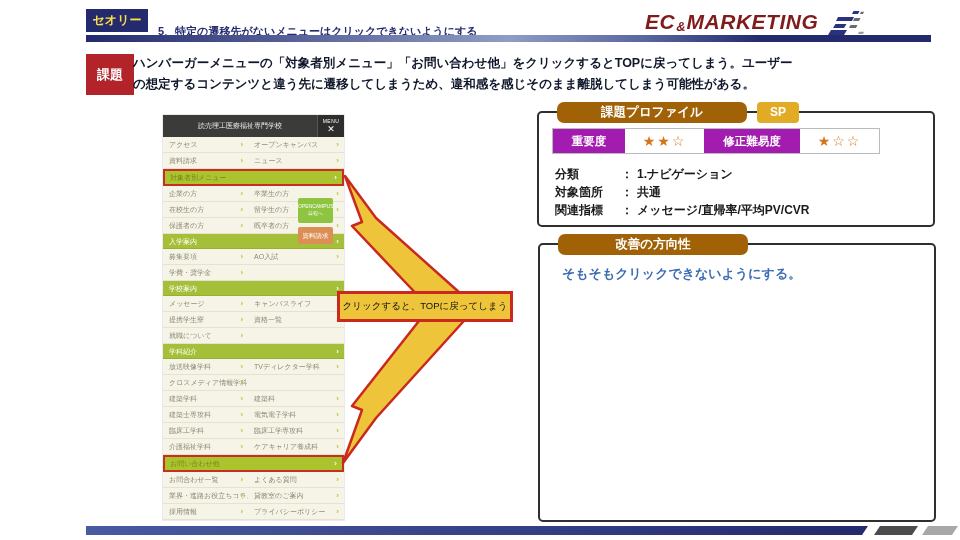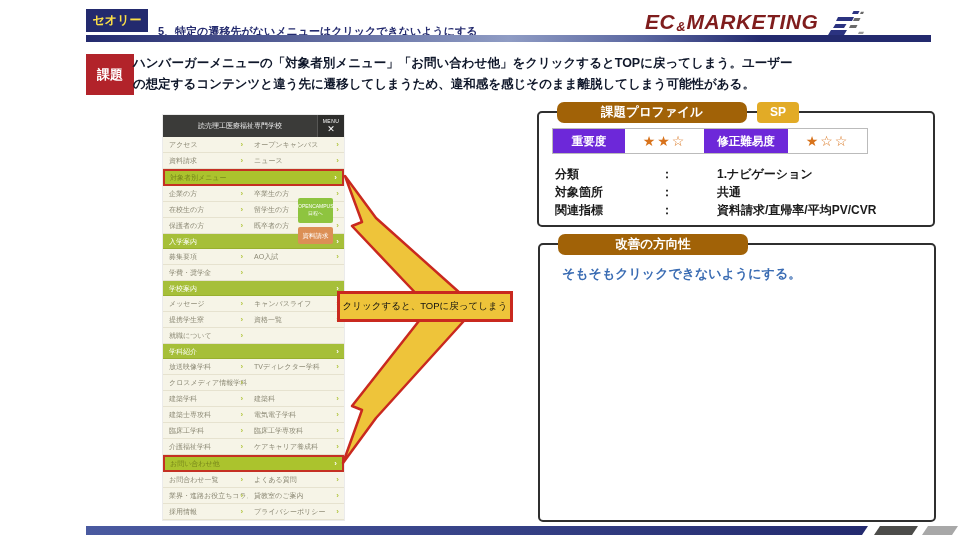--- a/index.html
+++ b/index.html
@@ -63,27 +63,27 @@
 
   
   .panel{position:absolute;border:2px solid #2f2f2f;border-radius:5px;background:#fff;}
   #profile-panel{left:537px;top:111px;width:394px;height:112px;}
   #improve-panel{left:538px;top:243px;width:394px;height:275px;font-family:Liberation Serif, serif;}
   .tab{position:absolute;top:-11px;left:18px;width:190px;height:21px;background:#a16207;color:#fff;
     font-size:12.5px;font-weight:bold;text-align:center;line-height:21px;border-radius:7px;}
   .sp-badge{position:absolute;top:-11px;left:212px;width:42px;height:21px;background:#e2ab26;
     color:#fff;font-weight:bold;font-size:12px;text-align:center;line-height:21px;border-radius:4px;margin-left:6px;}
   .stars-bar{position:absolute;left:13px;top:15px;display:flex;height:24px;border:1px solid #bbb;}
-  .slabel{width:72px;background:#6d28d9;color:#fff;font-size:11.5px;font-weight:bold;
+  .slabel{width:72px;background:#a21caf;color:#fff;font-size:11.5px;font-weight:bold;
     text-align:center;line-height:24px;}
-  .slabel.wide{width:84px;}
+  .slabel.wide{width:96px;}
   .sval{width:79px;text-align:center;color:#d8731c;font-size:14px;line-height:24px;
     letter-spacing:2px;font-weight:bold;}
   .fields{position:absolute;left:16px;top:52px;}
-  .field{display:flex;font-size:12px;font-weight:bold;color:#1a1a1a;line-height:18px;gap:40px;}
+  .field{display:flex;font-size:12px;font-weight:bold;color:#1a1a1a;line-height:18px;}
   .flabel{width:66px;}
   .fsep{width:16px;}
   .improve-text{position:absolute;left:22px;top:18px;color:#3a6cb3;font-weight:bold;
     font-size:13px;line-height:1.7;}
 
   
   .bottom-blue{position:absolute;left:86px;top:526px;width:782px;height:9px;
     background:linear-gradient(90deg,#4a5aa0,#232a6e);
     clip-path:polygon(0 0,100% 0,calc(100% - 6px) 100%,0 100%);}
   .bottom-dark{position:absolute;left:874px;top:526px;width:44px;height:9px;background:#4c4c4a;
@@ -240,21 +240,21 @@
         <span class="fval">1.ナビゲーション</span>
       </div>
       <div class="field">
         <span class="flabel">対象箇所</span>
         <span class="fsep">：</span>
         <span class="fval">共通</span>
       </div>
       <div class="field">
         <span class="flabel">関連指標</span>
         <span class="fsep">：</span>
-        <span class="fval">資料請求/直帰率/平均PV/CVR</span>
+        <span class="fval">メッセージ/直帰率/平均PV/CVR</span>
       </div>
     </div>
   </div>
 
   <div class="panel" id="improve-panel">
     <div class="tab">改善の方向性</div>
     <div class="improve-text">
       <div>そもそもクリックできないようにする。</div>
     </div>
   </div>

